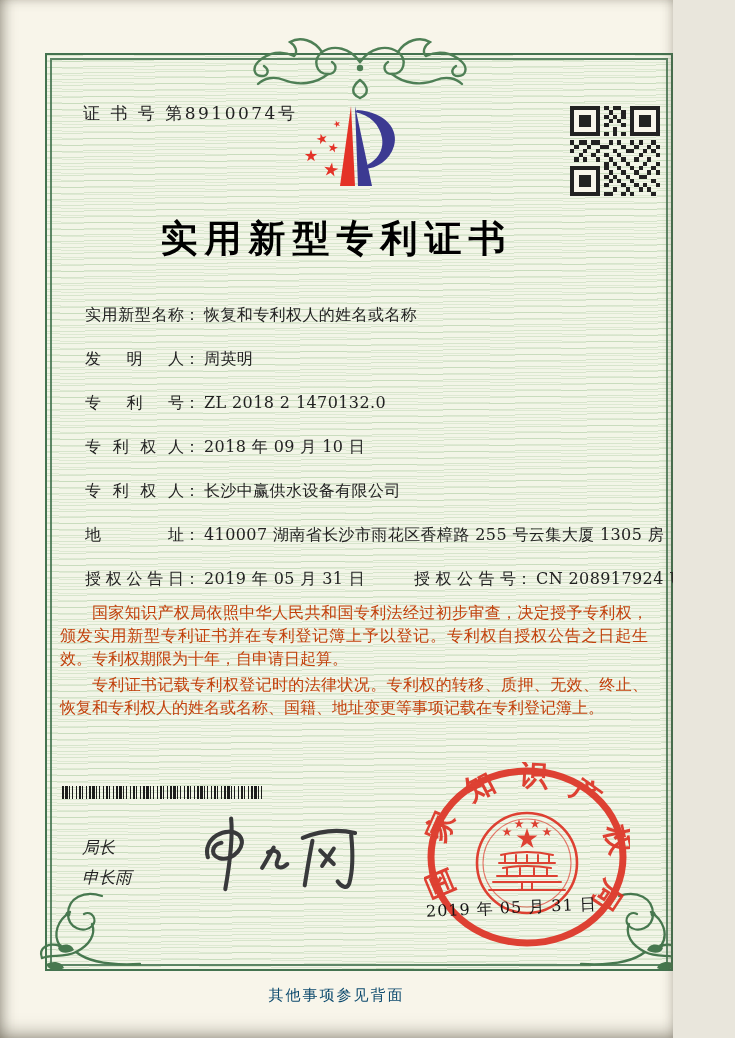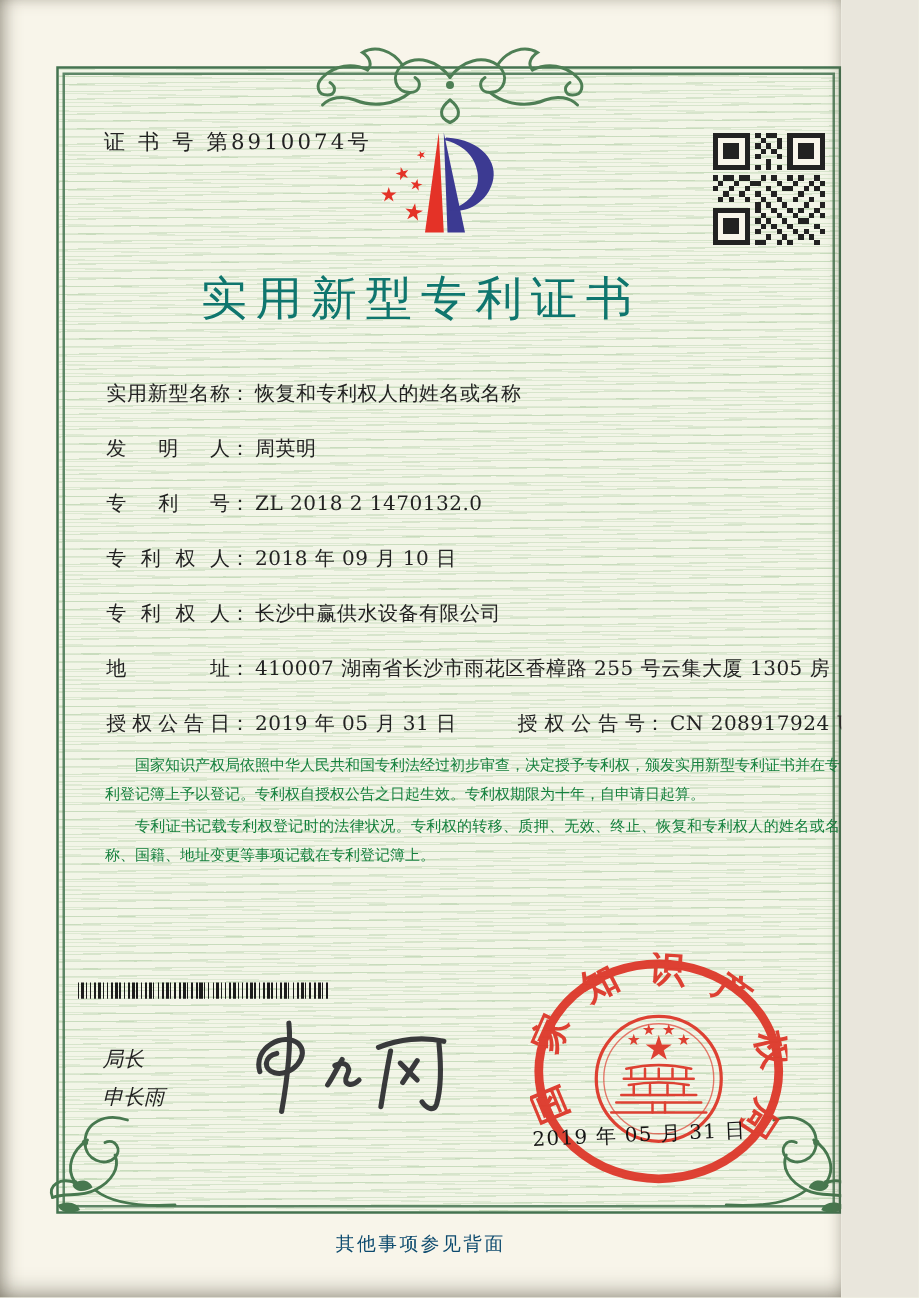--- a/index.html
+++ b/index.html
@@ -33,32 +33,32 @@
   }
   .orn{position:absolute;z-index:5;}
   .cert-no{
     position:absolute;left:83px;top:102px;font-size:17px;letter-spacing:2.5px;
     color:#222;z-index:10;
   }
   .logo{position:absolute;left:298px;top:100px;z-index:10;}
   .qr{position:absolute;left:570px;top:106px;z-index:10;}
   .title{
     position:absolute;left:0;right:0;top:214px;text-align:center;
-    font-size:37px;font-weight:400;letter-spacing:7px;color:#0f766e;z-index:10;
+    font-size:37px;font-weight:700;letter-spacing:7px;color:#000000;z-index:10;
   }
   .fields{position:absolute;left:85px;top:303px;width:562px;z-index:10;font-size:16px;color:#222;}
   .f-row{position:relative;height:24px;line-height:24px;margin-bottom:20px;white-space:nowrap;}
   .f-label{display:inline-block;width:99px;text-align:justify;text-align-last:justify;vertical-align:top;}
   .f-colon{display:inline-block;margin-right:4px;}
   .f-value{letter-spacing:.4px;}
   .f-pair2{position:absolute;left:283px;top:0;margin-left:46px;}
   .f-pair2 .f-label{width:102px;}
   .paras{
-    position:absolute;left:84px;top:601px;width:588px;z-index:10;
-    font-size:12px;line-height:23px;color:#15803d;text-align:justify;
+    position:absolute;left:60px;top:601px;width:588px;z-index:10;
+    font-size:16px;line-height:23px;color:#c2410c;text-align:justify;
   }
   .paras p{margin:0 0 3px 0;text-indent:2em;}
   .barcode{
     position:absolute;left:62px;top:786px;width:201px;height:13px;z-index:10;
     background:repeating-linear-gradient(90deg,
       #1c1c1c 0 1.5px, transparent 1.5px 3px,
       #1c1c1c 3px 5.5px, transparent 5.5px 6.5px,
       #1c1c1c 6.5px 7.5px, transparent 7.5px 10px,
       #1c1c1c 10px 11px, transparent 11px 13.5px);
   }

